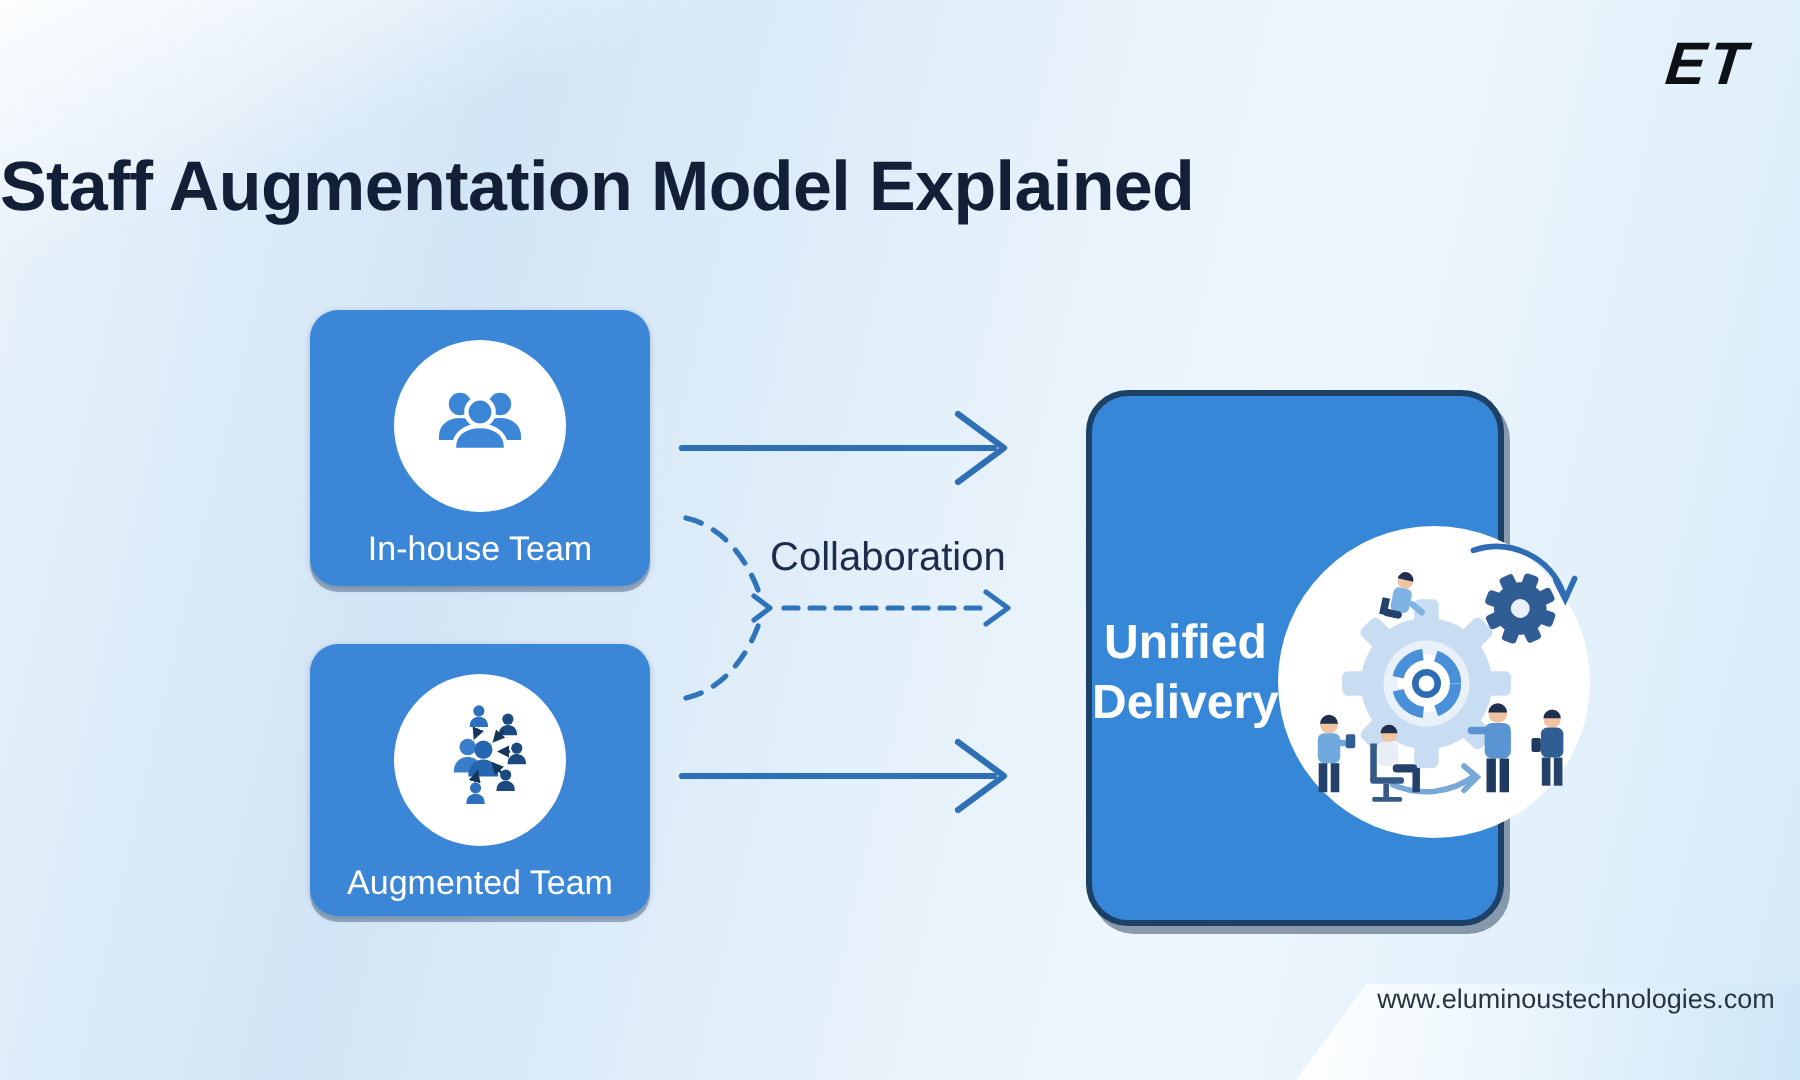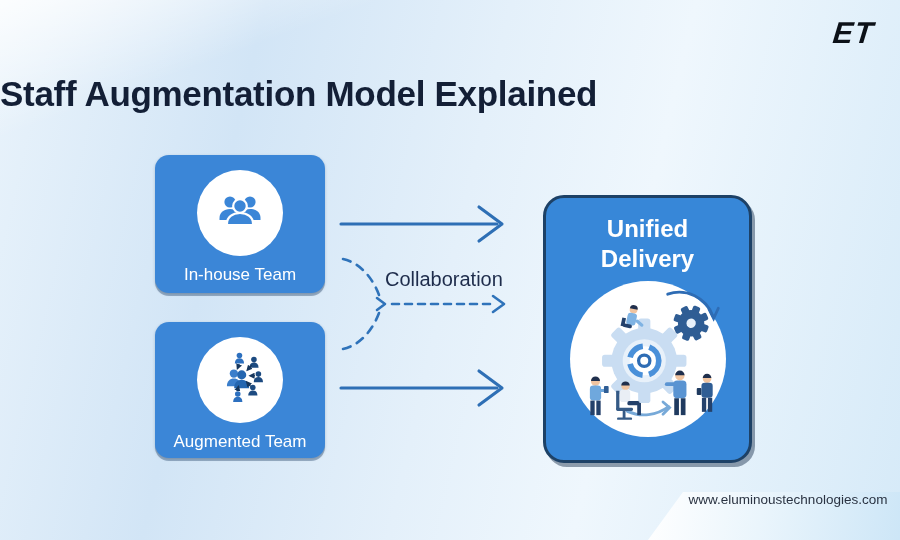--- a/index.html
+++ b/index.html
@@ -33,21 +33,21 @@
   }
   .team-label{color:#ffffff;font-size:17px;font-weight:400;margin-top:9px;white-space:nowrap;}
   .conn{position:absolute;}
   .conn-label{
     position:absolute;font-size:20px;font-weight:500;color:#1e2c4b;white-space:nowrap;
   }
   .unified-box{
     position:absolute;left:543px;top:195px;width:209px;height:268px;
     background:#3787d8;border:3px solid #1d4166;border-radius:21px;box-sizing:border-box;
     box-shadow:3px 4px 0 rgba(20,45,74,0.45);
-    display:flex;flex-direction:column;align-items:center;padding-top:16px;
+    display:flex;flex-direction:row;align-items:center;padding-top:16px;
   }
   .unified-title{
     color:#ffffff;font-size:24px;font-weight:700;line-height:30px;text-align:center;
   }
   .unified-circle{
     width:156px;height:156px;border-radius:50%;background:#ffffff;margin-top:7px;
     display:flex;align-items:center;justify-content:center;flex:none;
   }
   .footer-band{
     position:absolute;left:648px;top:492px;width:252px;height:48px;

